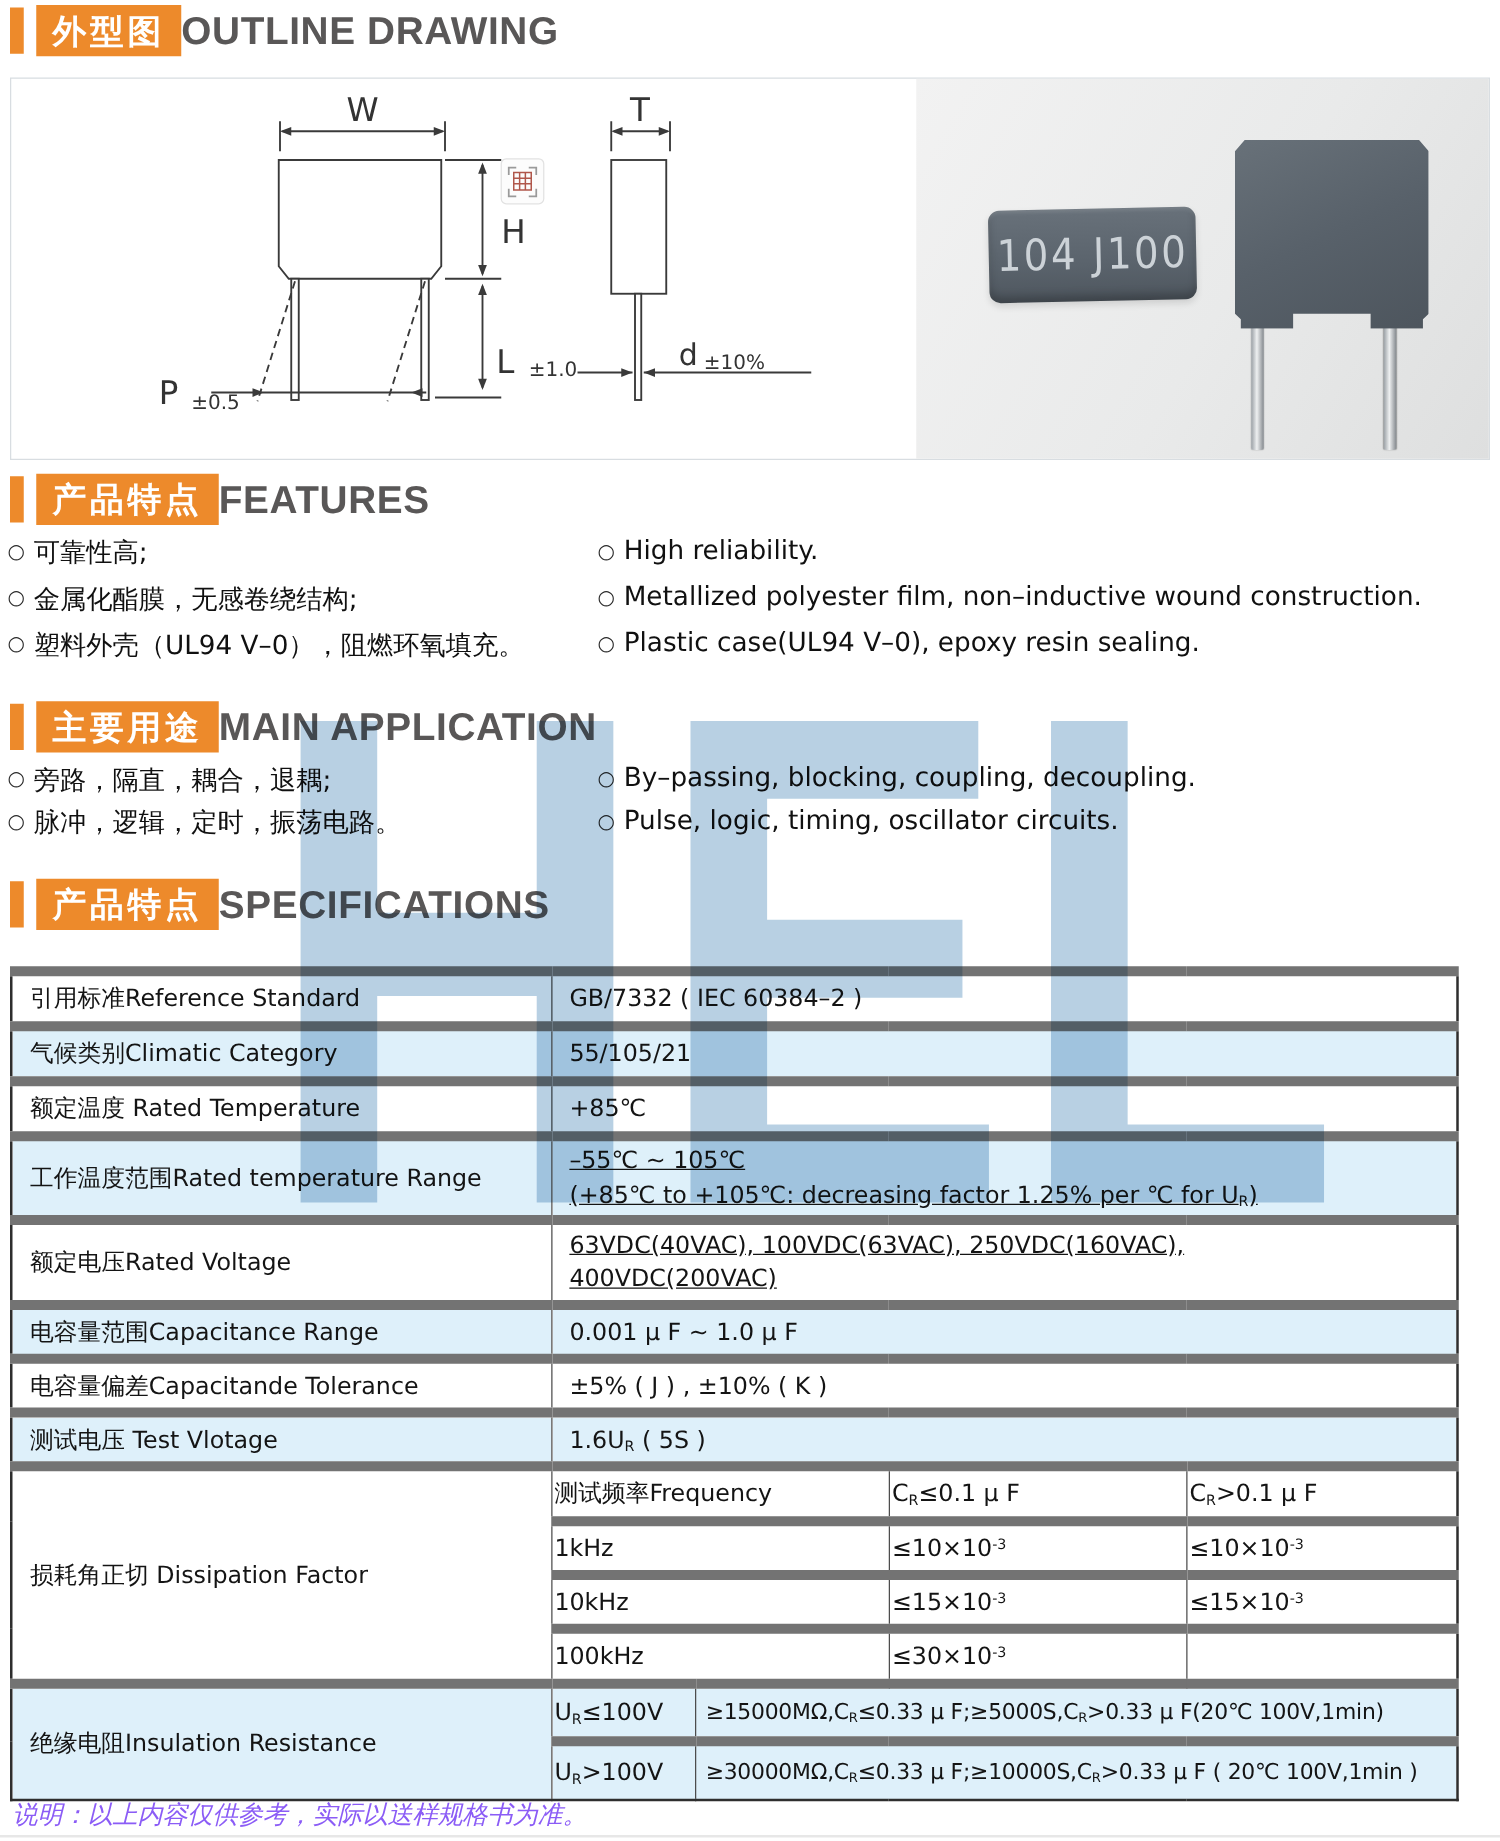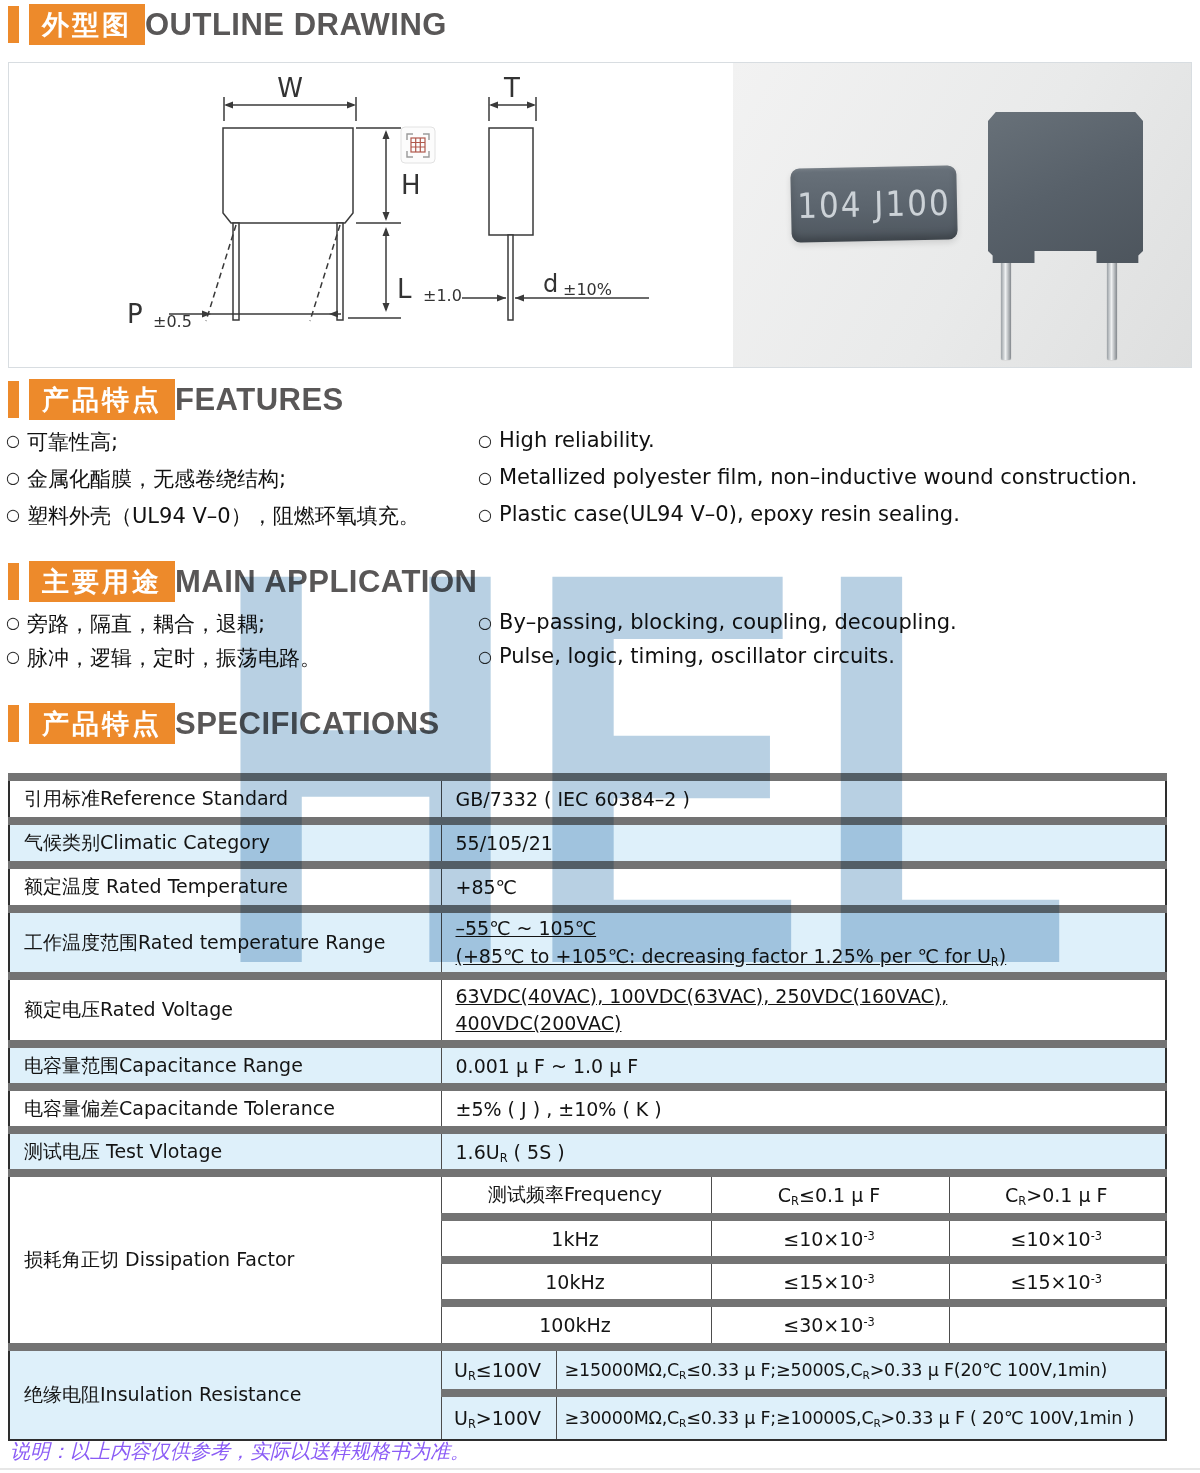--- a/index.html
+++ b/index.html
@@ -34,21 +34,21 @@
   .blist .item{display:flex;align-items:flex-start;font-size:21px;color:#101010;white-space:nowrap;}
   .feat .item{height:37px;}
   .app .item{height:34px;}
   .bullet{font-size:16px;margin:3px 7px 0 0;color:#2a2a2a;flex:0 0 auto;}
   
   .spec-table{position:absolute;left:8px;top:773px;width:1157px;border-collapse:collapse;
               table-layout:fixed;z-index:1;border:2.5px solid #2e2e2e;}
   .spec-table td{border-top:8px solid #737373;border-left:1.5px solid #4d4d4d;
                  font-size:19px;color:#141414;padding:2px 4px 2px 14px;vertical-align:middle;
                  overflow:hidden;white-space:nowrap;}
-  .spec-table td.center{text-align:center;padding-left:2px;}
+  .spec-table td.center{padding-left:2px;}
   .spec-table tr.shade td{background:#def0fa;}
   .val div{line-height:1.45;text-decoration:underline;}
   td.ins-text{font-size:17.5px;letter-spacing:-.2px;padding-left:8px;}
   sub,sup{font-size:.6em;line-height:0;}
   sub{vertical-align:-.25em;}
   sup{vertical-align:.5em;}
   .h43{height:43px;} .h44{height:44px;} .h46{height:46px;} .h47{height:47px;}
   .h58{height:58px;} .h68{height:68px;}
   
   .note{position:absolute;left:10px;top:1438px;font-size:20px;color:#8b5cf6;z-index:1;font-style:italic;}

